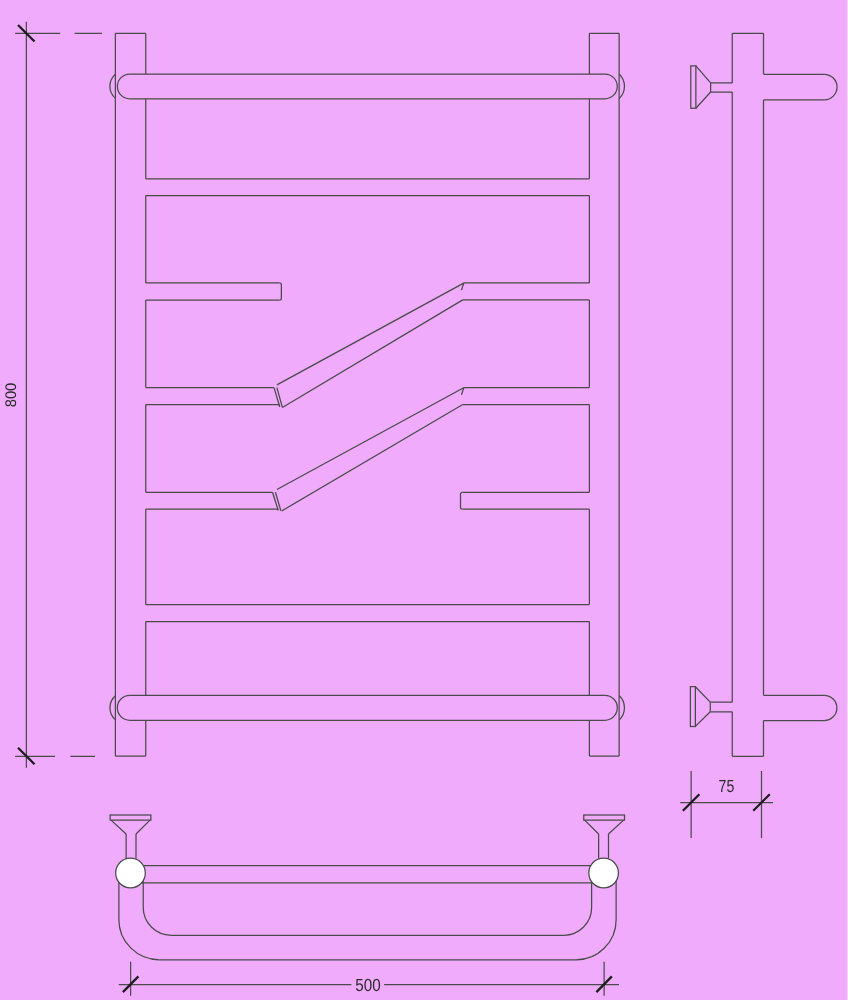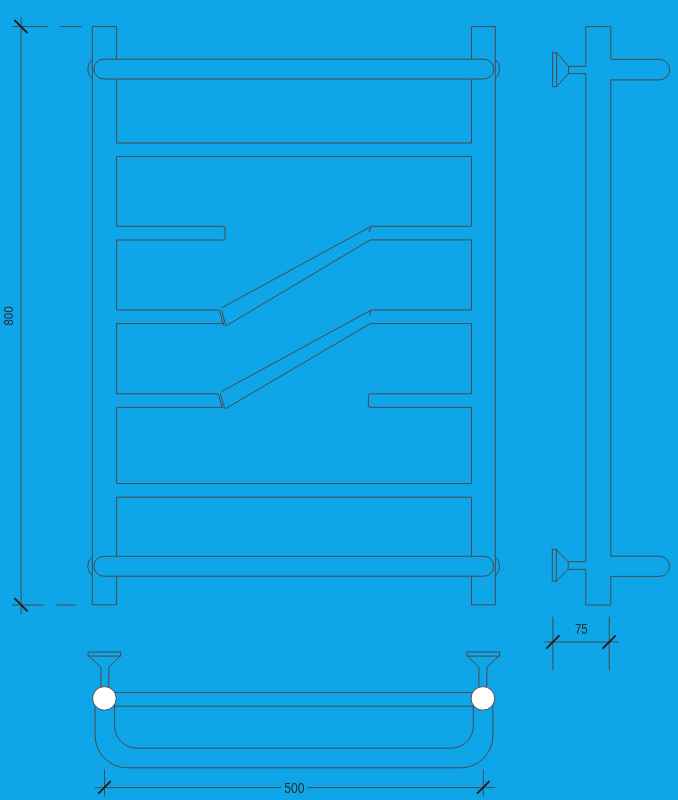--- a/index.html
+++ b/index.html
@@ -1,16 +1,16 @@
 <!DOCTYPE html>
 <html><head>
 <meta charset="utf-8">
 <style>
   html,body{margin:0;padding:0;background:#ffffff;}
-  .wrap{width:678px;height:800px;background:#0ea5e9;overflow:hidden;}
+  .wrap{width:678px;height:800px;background:#f0abfc;overflow:hidden;}
   svg{display:block;}
   text{font-family:"Liberation Sans",sans-serif;fill:#2b2b2b;}
 </style>
 </head>
 <body>
 <div class="wrap">
 <svg width="678" height="800" viewBox="0 0 678 800" fill="none" stroke="#4a4a4a" stroke-width="1">
 
 <g>
   <path d="M 92.3 26.6 L 92.3 604.8"></path>

